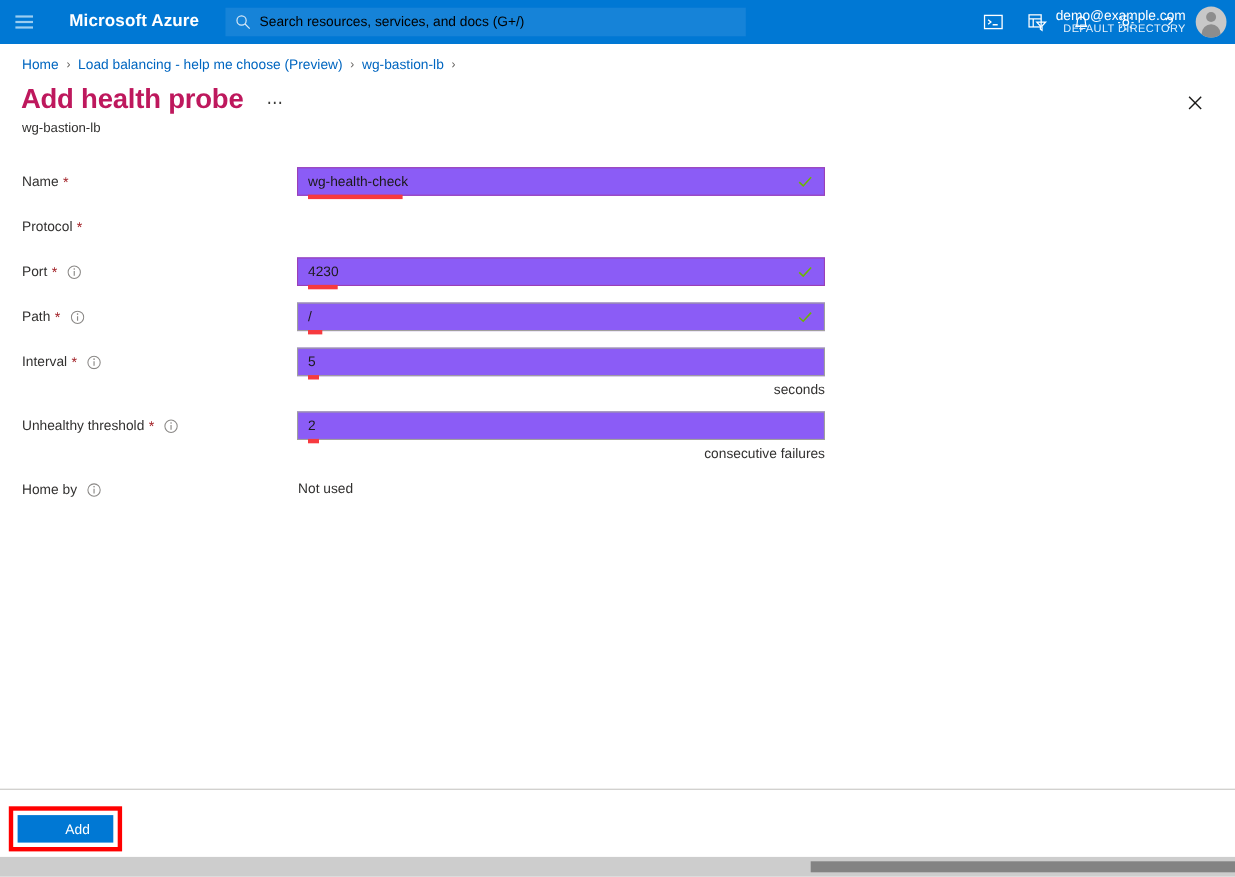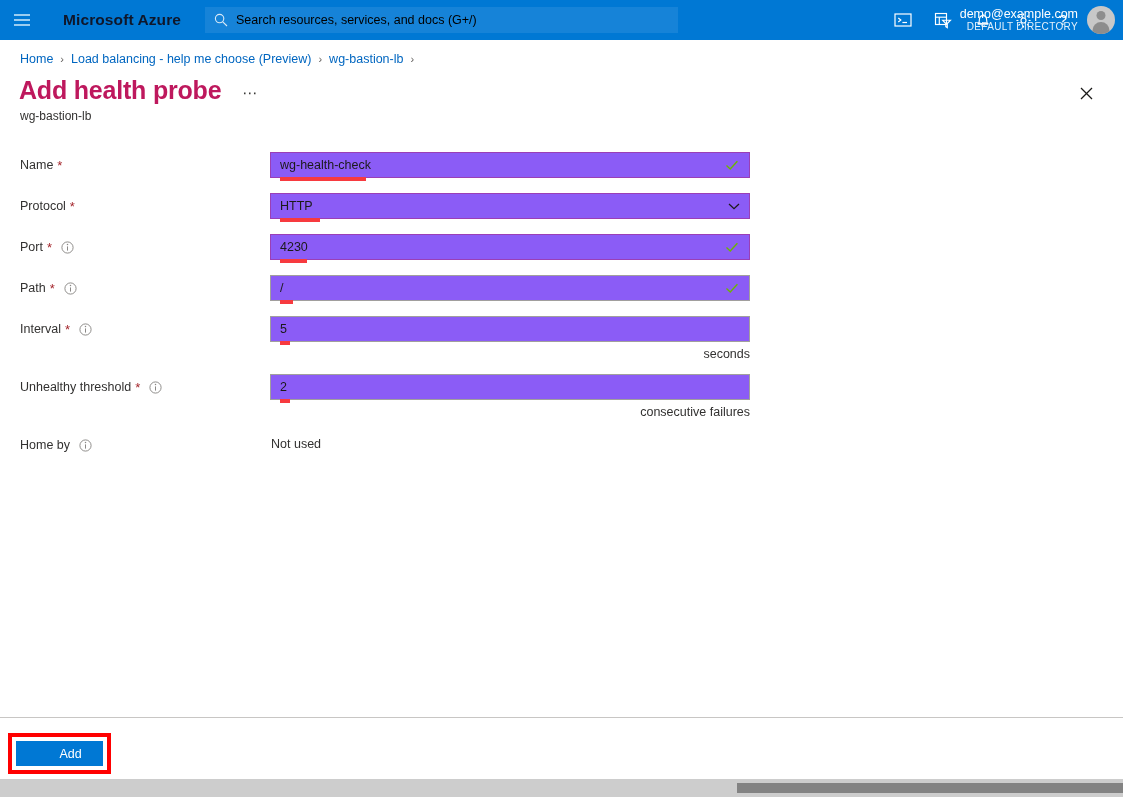--- a/index.html
+++ b/index.html
@@ -24,21 +24,21 @@
     width: 44px; height: 40px;
     display: flex; flex-direction: column;
     align-items: center; justify-content: center;
     gap: 3px; cursor: pointer;
   }
   .hamburger span {
     display: block; width: 16px; height: 2px;
     background: #9bcdf0;
   }
   .brand {
-    color: #0f172a; font-size: 15.5px; font-weight: bold;
+    color: #ffffff; font-size: 15.5px; font-weight: bold;
     letter-spacing: 0.1px; margin-left: 19px; white-space: nowrap;
     cursor: pointer;
   }
   .searchbox {
     position: absolute; left: 205px; top: 7px;
     width: 473px; height: 26px;
     background: #1683d8;
     display: flex; align-items: center;
     padding-left: 9px; cursor: text;
   }
@@ -323,31 +323,20 @@
       </div>
       <div class="annot" style="width:86px;"></div>
     </div>
   </div>
 
   <div class="frow" style="height:41px;">
     <div class="flabel" style="top:6px;">
       <span>Protocol</span>
       <span class="req">*</span>
     </div>
-    <div class="fctl" style="top:0px;">
-      <div class="fbox purple2">
-        <span class="fval">HTTP</span>
-        <span class="chev">
-          <svg width="14" height="14" viewBox="0 0 14 14">
-            <polyline points="2,5 7,9.6 12,5" fill="none" stroke="#1b1a19" stroke-width="1.25"></polyline>
-          </svg>
-        </span>
-      </div>
-      <div class="annot" style="width:40px;"></div>
-    </div>
   </div>
 
   <div class="frow" style="height:41px;">
     <div class="flabel" style="top:6px;">
       <span>Port</span>
       <span class="req">*</span>
       <span class="infoicon">
         <svg width="13" height="13" viewBox="0 0 13 13">
           <circle cx="6.5" cy="6.5" r="5.6" fill="none" stroke="#8a8886" stroke-width="0.95"></circle>
           <circle cx="6.5" cy="3.5" r="0.75" fill="#8a8886"></circle>

